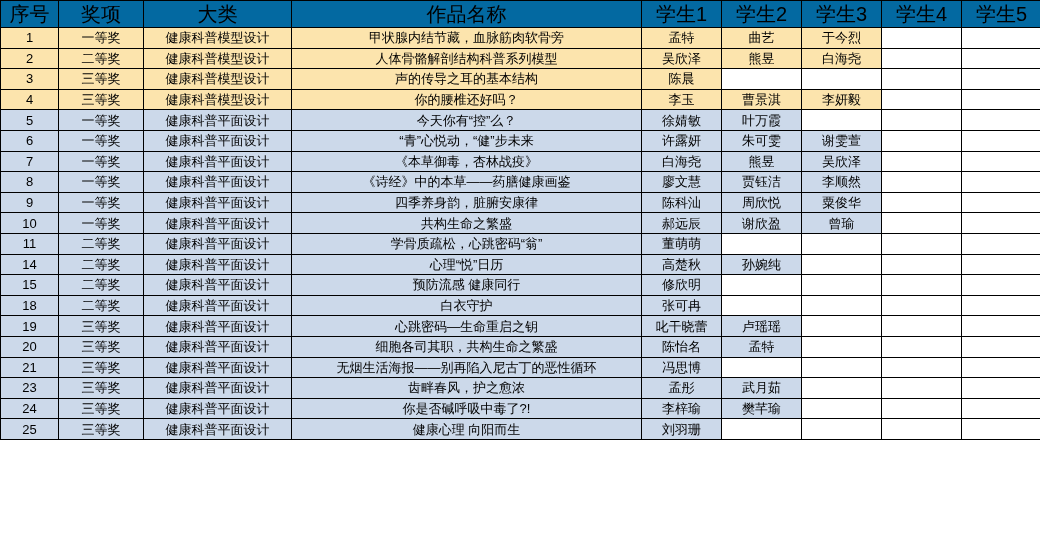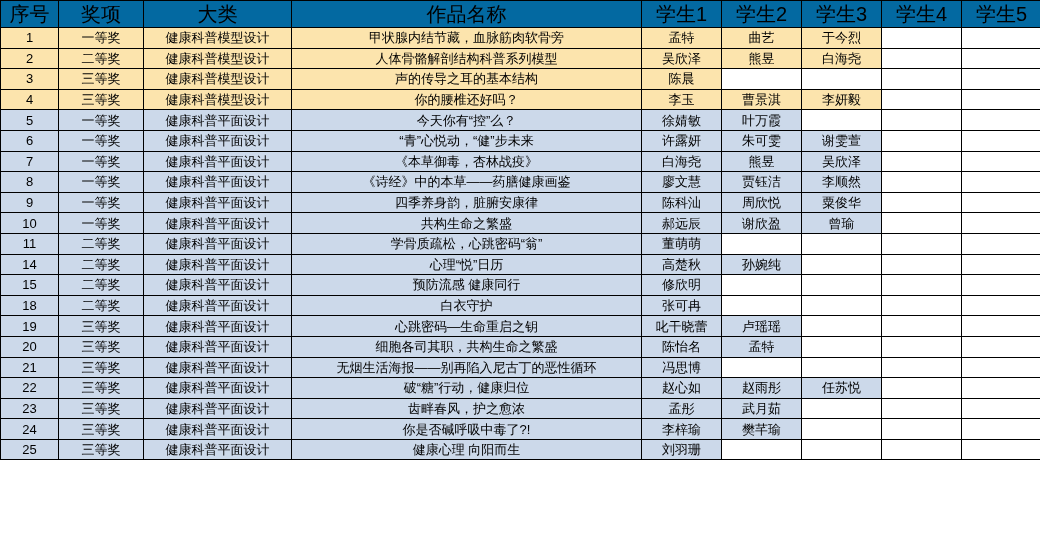--- a/index.html
+++ b/index.html
@@ -257,31 +257,20 @@
         <td>三等奖</td>
         <td>健康科普平面设计</td>
         <td class="col-title">无烟生活海报——别再陷入尼古丁的恶性循环</td>
         <td class="col-student">冯思博</td>
         <td class="col-student empty"></td>
         <td class="col-student empty"></td>
         <td class="col-student empty"></td>
         <td class="col-student empty"></td>
       </tr>
       <tr class="band-plane">
-        <td>22</td>
-        <td>三等奖</td>
-        <td>健康科普平面设计</td>
-        <td class="col-title">破“糖”行动，健康归位</td>
-        <td class="col-student">赵心如</td>
-        <td class="col-student">赵雨彤</td>
-        <td class="col-student">任苏悦</td>
-        <td class="col-student empty"></td>
-        <td class="col-student empty"></td>
-      </tr>
-      <tr class="band-plane">
         <td>23</td>
         <td>三等奖</td>
         <td>健康科普平面设计</td>
         <td class="col-title">齿畔春风，护之愈浓</td>
         <td class="col-student">孟彤</td>
         <td class="col-student">武月茹</td>
         <td class="col-student empty"></td>
         <td class="col-student empty"></td>
         <td class="col-student empty"></td>
       </tr>

